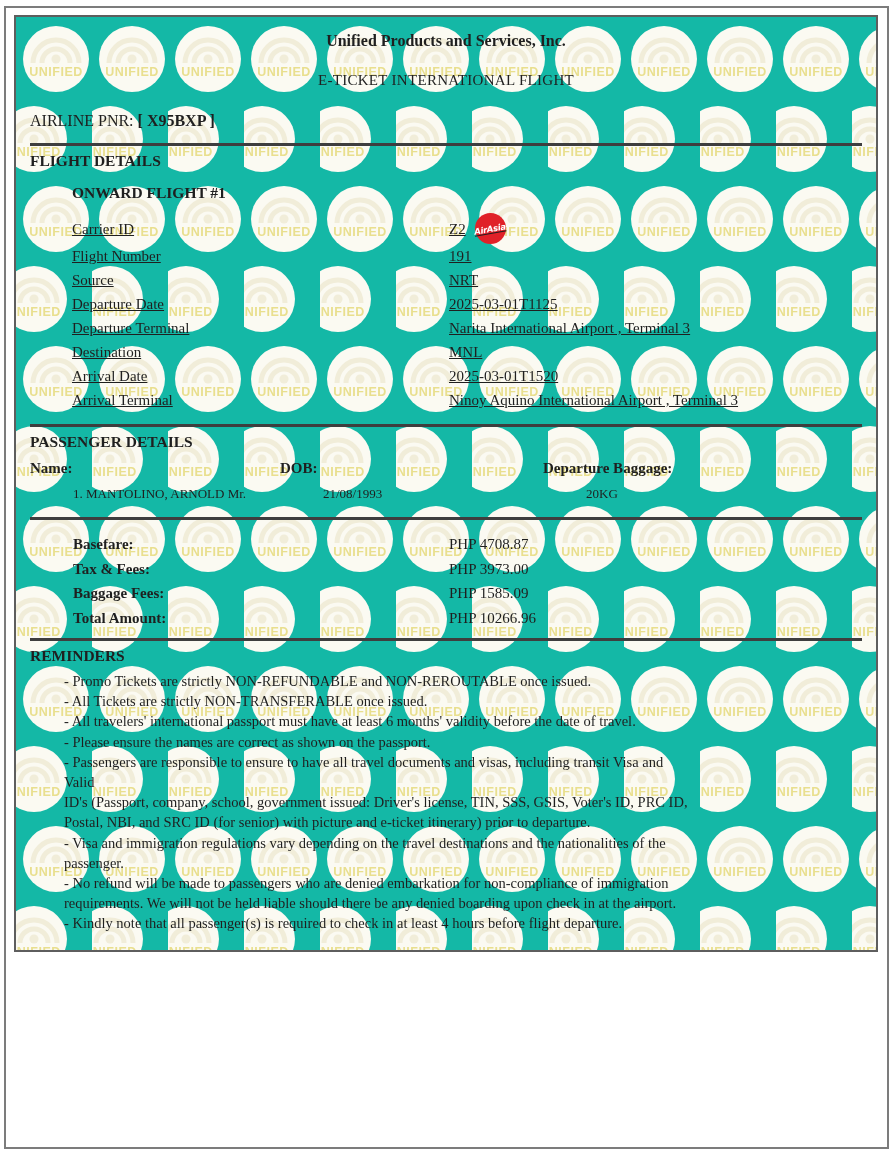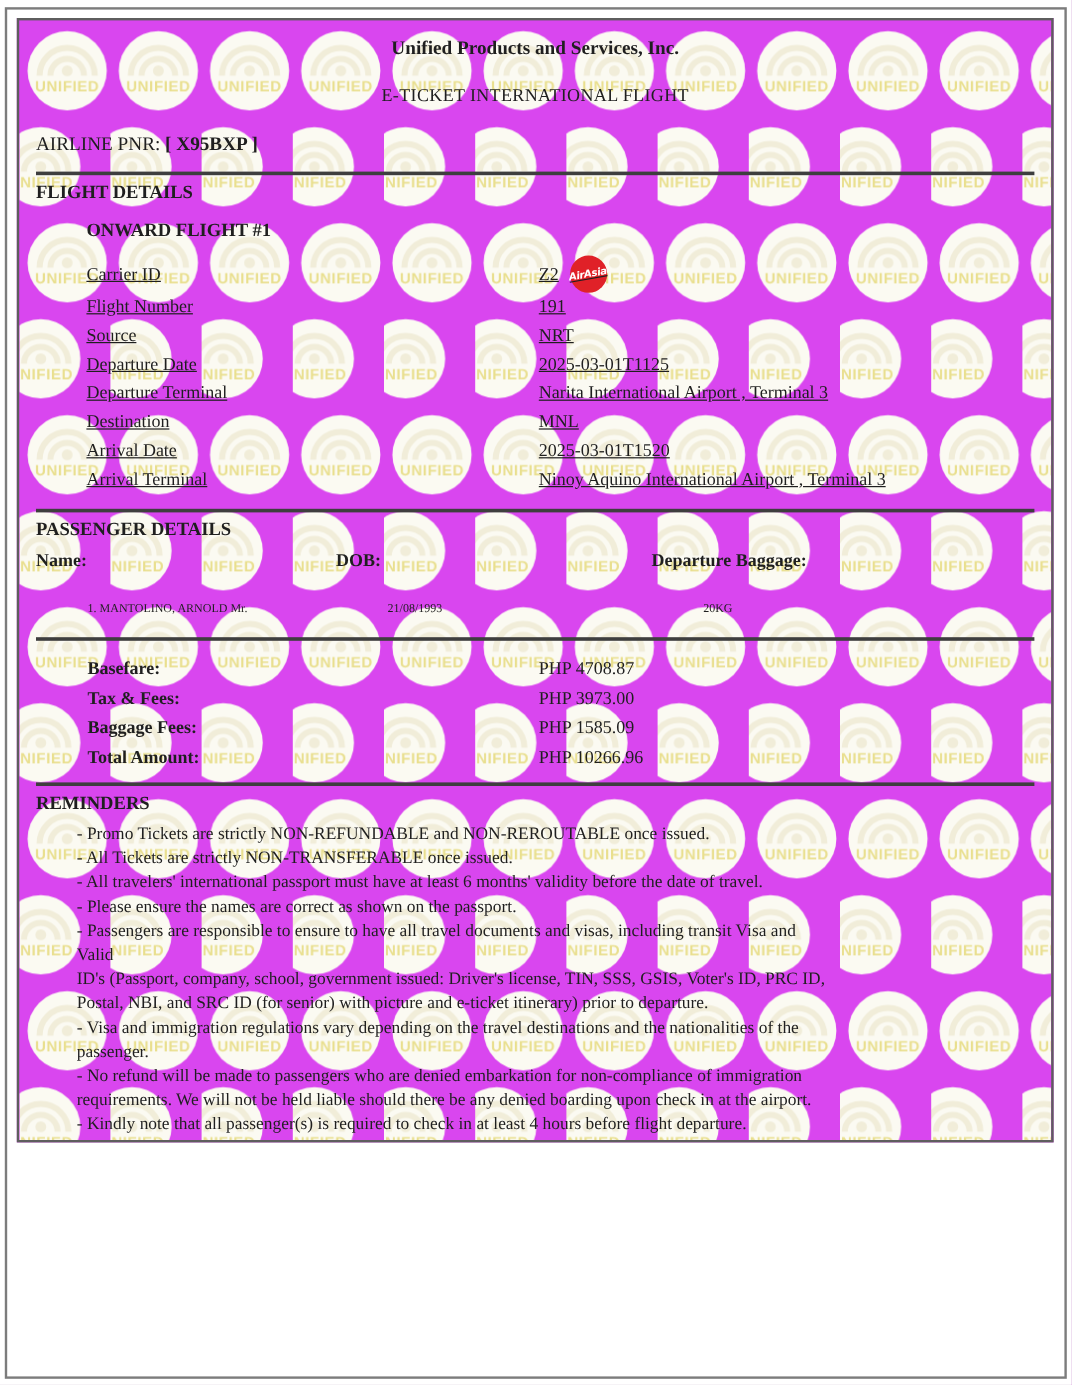--- a/index.html
+++ b/index.html
@@ -1,20 +1,20 @@
 <!DOCTYPE html>
 <html><head>
 <meta charset="utf-8">
 <style>
   * { margin:0; padding:0; box-sizing:border-box; }
   html,body { background:#e8e8e8; }
   body { width:893px; height:1154px; font-family:"Liberation Serif", serif; color:#1f1f1f; }
   .page { position:relative; width:893px; height:1154px; background:#ffffff; overflow:hidden; }
   .outer-frame { position:absolute; left:4px; top:6px; right:4px; bottom:5px; border:2px solid #7c7c7c; }
-  .doc-box { position:absolute; left:14px; top:15px; width:864px; height:937px; border:2px solid #5e5e5e; background:#d946ef; overflow:hidden; }
+  .doc-box { position:absolute; left:14px; top:15px; width:864px; height:937px; border:2px solid #5e5e5e; background:#14b8a6; overflow:hidden; }
   .watermark { position:absolute; left:0; top:0; width:100%; height:100%; }
   .content { position:relative; z-index:1; padding:0 14px; }
 
   .company   { margin-top:15px; text-align:center; font-weight:bold; font-size:16px; }
   .doc-title { margin-top:22px; text-align:center; font-size:15px; letter-spacing:.3px; }
 
   .pnr { margin-top:22px; font-size:16px; line-height:20px; }
   .pnr .v { font-weight:bold; }
 
   hr.rule { border:none; border-top:3px solid #3e3e3e; margin-top:12px; }
@@ -27,21 +27,21 @@
 
   .kv-rows { margin-top:11px; margin-left:42px;text-decoration:underline; }
   .kv-row { display:flex; font-size:15px; line-height:24px;align-items:center; }
   .kv-row .k { width:377px; flex:0 0 377px; }
   .kv-row.carrier { height:31px; align-items:center; }
   .aa-logo { display:inline-flex; align-items:center; justify-content:center; width:31px; height:31px; border-radius:50%; background:#e02128; margin-left:9px; vertical-align:middle; }
   .aa-logo .aa-t { color:#fff; font-style:italic; font-weight:bold; font-size:8.5px; font-family:"DejaVu Sans", sans-serif; transform:rotate(-10deg); letter-spacing:-.3px; white-space:nowrap; }
   .val-cell { display:inline-flex; align-items:center; }
 
   .pass-cols { margin-top:8px; display:grid; grid-template-columns:250px 263px 1fr; font-weight:bold; font-size:15px; line-height:18px; }
-  .pass-row  { margin-top:22px; margin-left:43px; display:grid; grid-template-columns:250px 263px 1fr; font-size:10px; line-height:18px; }
+  .pass-row  { margin-top:8px; margin-left:43px; display:grid; grid-template-columns:250px 263px 1fr; font-size:13px; line-height:18px; }
 
   .fares { margin-top:12px; margin-left:43px; }
   .fare-row { display:flex; font-size:15px; line-height:24.5px; }
   .fare-row .k { width:376px; flex:0 0 376px; font-weight:bold; }
 
   .reminders-body { margin-top:6px; margin-left:34px; margin-right:6px; font-size:14.5px; line-height:20.2px; }
   .reminders-body p { white-space:pre-line; }
 </style>
 </head>
 <body>

